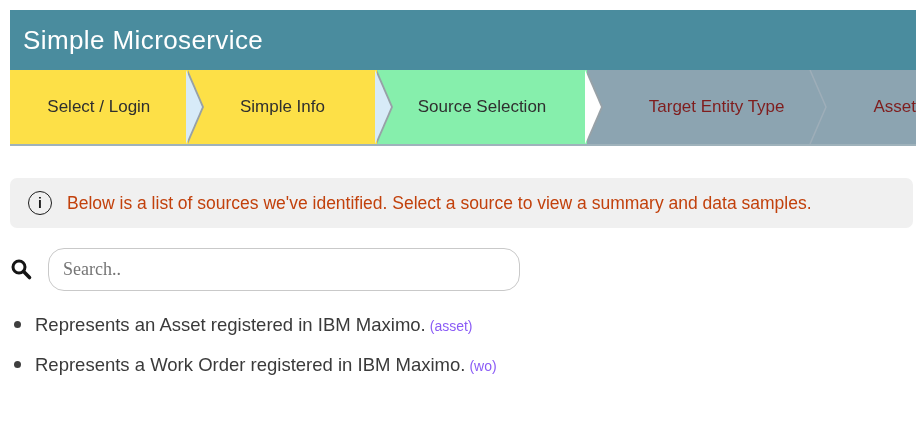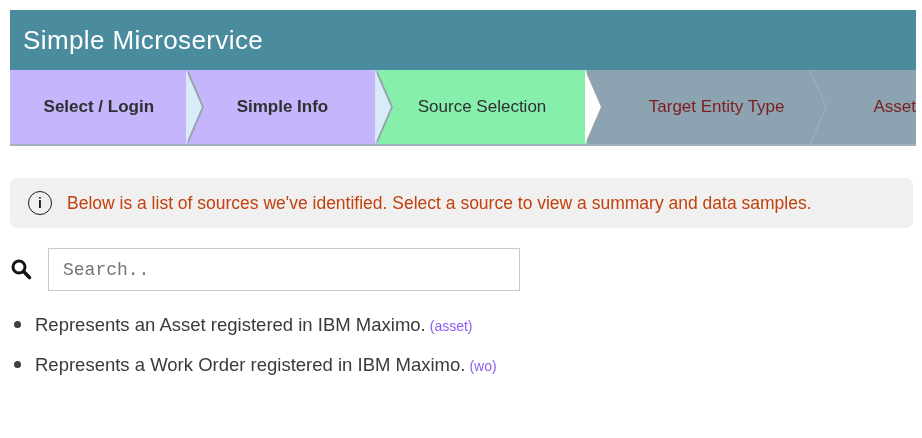--- a/index.html
+++ b/index.html
@@ -23,21 +23,21 @@
   .wizard{
     position:relative;display:flex;height:74px;
     background:#8CA4B1;border-bottom:2px solid #9FB2BB;
     overflow:hidden;
   }
   .step{
     position:relative;display:flex;align-items:center;justify-content:center;
     height:74px;box-sizing:border-box;font-size:17px;color:#2F2F2F;
   }
   .step .step-label{position:relative;z-index:3;white-space:nowrap;}
-  .step.completed{background:#c4b5fd;font-weight:bold;}
+  .step.completed{background:#fde047;}
   .step.active{background:#86efac;}
   .step.arrow::before,
   .step.arrow::after{
     content:"";position:absolute;top:0;width:0;height:0;
     border-top:37px solid transparent;border-bottom:37px solid transparent;
   }
   .step.arrow::before{right:-16px;border-left:16px solid #97A1A7;z-index:1;}
   .step.arrow::after{right:-14px;border-left:16px solid #D7EBF8;z-index:2;}
   .step.active.arrow::after{border-left-color:#ffffff;}
   .s1{width:178px;z-index:6;}
@@ -58,22 +58,22 @@
     display:inline-flex;align-items:center;justify-content:center;
     font-size:14px;font-weight:700;color:#1c1c1c;line-height:1;
   }
   .banner-text{font-size:17.5px;color:#c2410c;}
 
   
   .search-row{margin-top:20px;display:flex;align-items:center;}
   .search-icon{flex:0 0 auto;width:23px;height:23px;margin-left:0;}
   .search-input{
     margin-left:15px;width:472px;height:43px;box-sizing:border-box;
-    border:1px solid #C9C9C9;border-radius:0;padding:0 14px;
-    font-size:18px;color:#333;font-family:Liberation Mono, monospace;outline:none;
+    border:1px solid #C9C9C9;border-radius:16px;padding:0 14px;
+    font-size:18px;color:#333;font-family:Liberation Serif, serif;outline:none;
   }
   .search-input::placeholder{color:#757575;opacity:1;}
 
   
   .sources{list-style:none;margin:22px 0 0 0;padding:0 0 0 4px;}
   .sources li{
     position:relative;padding-left:21px;margin-bottom:15px;
     font-size:18.5px;color:#3A3A3A;line-height:23px;cursor:pointer;
   }
   .sources li::before{

